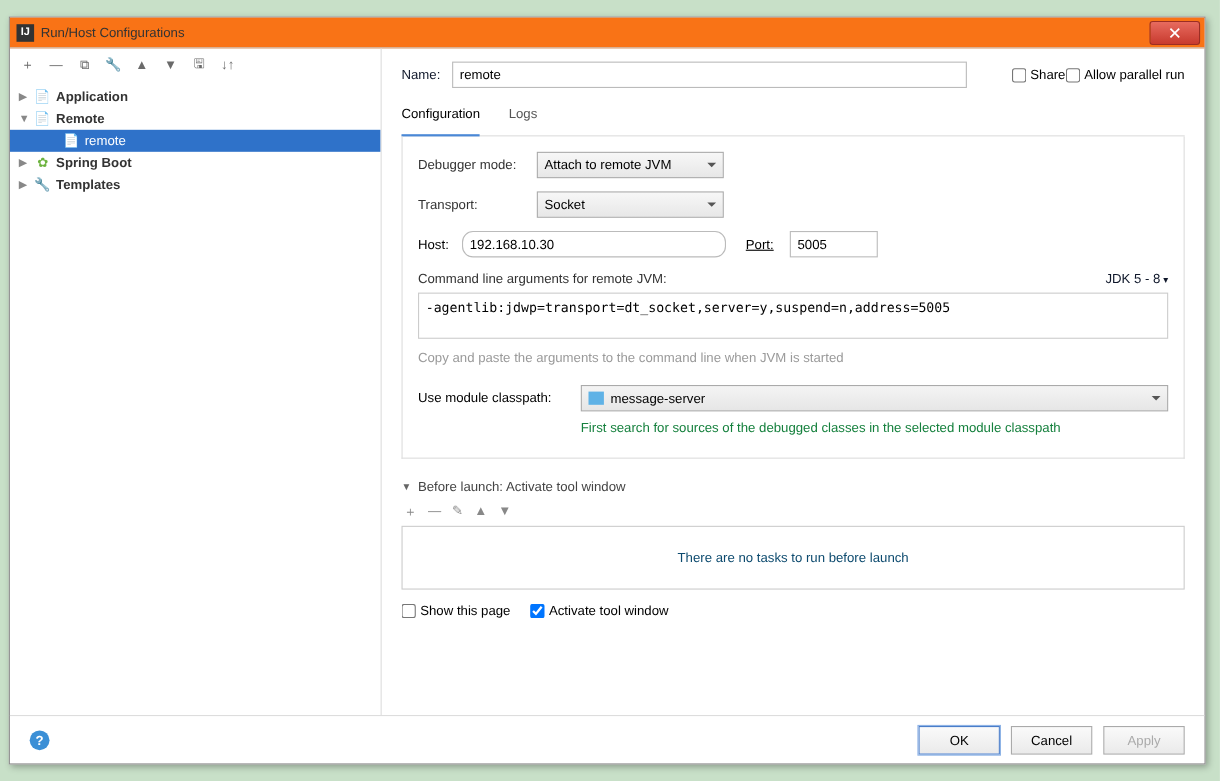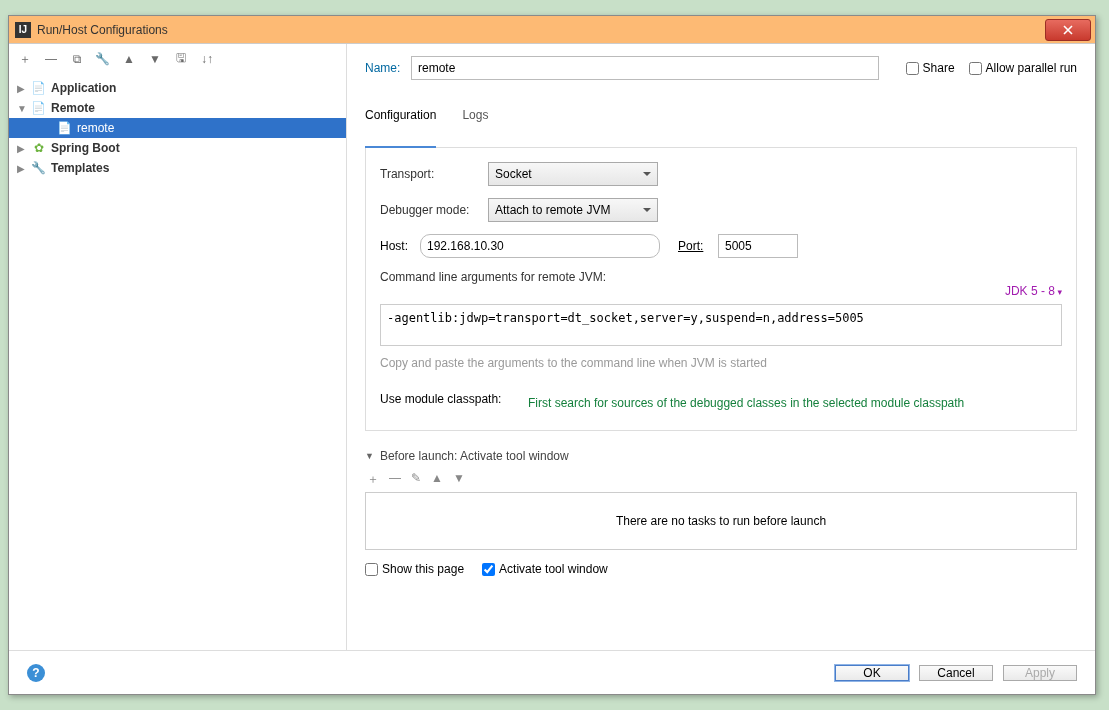--- a/index.html
+++ b/index.html
@@ -1,75 +1,75 @@
 <!DOCTYPE html>
 <html><head>
 <meta charset="utf-8">
 <style>
 * { box-sizing: border-box; margin: 0; padding: 0; font-family: "Segoe UI", Tahoma, sans-serif; font-size: 12px; }
 body { background: #c8e0c8; width: 1109px; height: 710px; overflow: hidden; }
 .dialog { position: absolute; left: 8px; top: 15px; width: 1088px; height: 680px; background: #fff; border: 1px solid #8a8a8a; box-shadow: 2px 2px 6px rgba(0,0,0,0.3); }
-.titlebar { height: 28px; background: #fdba74; border-bottom: 1px solid #ccc; display: flex; align-items: center; padding: 0 0 0 6px; }
+.titlebar { height: 28px; background: #f97316; border-bottom: 1px solid #ccc; display: flex; align-items: center; padding: 0 0 0 6px; }
 .titlebar-icon { width: 16px; height: 16px; background: #333; color: #fff; display: flex; align-items: center; justify-content: center; font-weight: bold; font-size: 10px; margin-right: 6px; }
 .titlebar-title { flex: 1; color: #333; }
 .titlebar-close { width: 46px; height: 22px; background: linear-gradient(#e76b5f,#c83a2e); border: 1px solid #9b2e24; border-radius: 3px; display: flex; align-items: center; justify-content: center; margin-right: 4px; cursor: pointer; }
 .titlebar-close svg { width: 10px; height: 10px; }
 .dialog-body { display: flex; height: 606px; }
 .sidebar { width: 338px; border-right: 1px solid #ddd; display: flex; flex-direction: column; }
 .toolbar { height: 30px; display: flex; align-items: center; gap: 10px; padding: 0 8px; color: #6a6a6a; }
 .toolbar .tb { width: 16px; height: 16px; display: flex; align-items: center; justify-content: center; cursor: pointer; color: #6a6a6a; }
 .tree { flex: 1; overflow: auto; padding-top: 4px; }
 .tree-row { display: flex; align-items: center; height: 20px; padding-left: 8px; cursor: pointer; }
 .tree-row.l2 { padding-left: 48px; }
 .tree-row.selected { background: #2f72c9; color: #fff; }
 .arrow { width: 12px; color: #888; font-size: 10px; margin-right: 2px; }
 .node-icon { width: 16px; height: 14px; margin-right: 4px; display: inline-flex; align-items: center; justify-content: center; }
 .node-label { font-weight: bold; color: #333; }
 .tree-row.selected .node-label { color: #fff; font-weight: normal; }
 .main { flex: 1; padding: 12px 18px 0 18px; display: flex; flex-direction: column; overflow: auto; }
 .row { display: flex; align-items: center; margin-bottom: 10px; }
-.name-label { width: 46px; color: #0369a1; }
+.name-label { width: 46px; color: #0f172a; }
 .name-input { flex: 0 0 468px; height: 24px; border: 1px solid #bbb; padding: 0 6px; }
-.right-checks { margin-left: auto; display: flex; gap: 14px; align-items: flex-end; }
+.right-checks { margin-left: auto; display: flex; align-items: flex-end; }
 .chk { display: flex; align-items: center; gap: 4px; cursor: pointer; }
 .chk input { width: 13px; height: 13px; }
 .tabs { display: flex; gap: 26px; border-bottom: 1px solid #ddd; margin-bottom: 0; }
-.tab { padding: 6px 0 24px 0; cursor: pointer; color: #555; margin-top: 12px; }
+.tab { padding: 6px 0 12px 0; cursor: pointer; color: #555; }
 .tab.active { color: #000; border-bottom: 2px solid #4a88d6; margin-bottom: -1px; }
 .panel { border: 1px solid #ddd; border-top: none; padding: 14px 14px 18px 14px; }
 .frow { display: flex; align-items: center; margin-bottom: 12px; }
 .flabel { width: 108px; color: #333; }
 .select { height: 24px; border: 1px solid #aaa; background: linear-gradient(#f7f7f7,#e7e7e7); padding: 0 20px 0 6px; position: relative; min-width: 170px; display: flex; align-items: center; cursor: pointer; }
 .select::after { content: ""; position: absolute; right: 6px; top: 9px; border: 4px solid transparent; border-top-color: #555; }
 .txt { height: 24px; border: 1px solid #bbb; padding: 0 6px; }
 .host { width: 240px; border-radius: 10px; }
 .port-label { margin-left: 18px; width: 40px; text-decoration: underline; }
 .port { width: 80px; }
-.cmdline-label { margin-bottom: 6px; color: #333; display: flex; flex-direction: column; }
-.jdk-link { margin-left: auto; color: #a21caf; cursor: pointer; }
+.cmdline-label { margin-bottom: 6px; color: #333; display: flex; }
+.jdk-link { margin-left: auto; color: #0f172a; cursor: pointer; }
 .jdk-link::after { content: " ▾"; font-size: 9px; }
 .cmd-box { border: 1px solid #ccc; padding: 6px; font-family: Consolas, monospace; font-size: 12px; height: 42px; background: #fff; }
 .hint { color: #9a9a9a; margin-top: 10px; }
 .module-row { margin-top: 18px; display: flex; align-items: flex-start; }
 .module-label { width: 148px; padding-top: 4px; }
 .module-select { flex: 1; }
 .module-select .select { width: 100%; min-width: 0; background: linear-gradient(#f4f4f4,#e6e6e6); }
 .module-icon { width: 14px; height: 12px; background: #5fb2e6; margin-right: 6px; display: inline-block; }
 .module-hint { color: #15803d; margin-top: 6px; line-height: 1.5; }
 .before-launch { margin-top: 18px; }
 .bl-head { display: flex; align-items: center; gap: 6px; cursor: pointer; color: #444; }
 .bl-head .tri { font-size: 9px; color: #666; }
 .bl-toolbar { display: flex; gap: 10px; color: #888; margin: 8px 0 0 2px; }
 .bl-toolbar span { cursor: pointer; }
-.bl-box { border: 1px solid #ccc; height: 58px; display: flex; align-items: center; justify-content: center; color: #000000; margin-top: 4px; }
+.bl-box { border: 1px solid #ccc; height: 58px; display: flex; align-items: center; justify-content: center; color: #0c4a6e; margin-top: 4px; }
 .launch-checks { margin-top: 12px; display: flex; gap: 18px; }
 .footer { border-top: 1px solid #ddd; height: 44px; display: flex; align-items: center; padding: 0 18px; }
 .help-icon { width: 18px; height: 18px; border-radius: 50%; background: #3b8fd6; color: #fff; display: flex; align-items: center; justify-content: center; font-weight: bold; cursor: pointer; }
 .footer-btns { margin-left: auto; display: flex; gap: 10px; }
-.btn { min-width: 74px; height: 16px; border: 1px solid #aaa; background: linear-gradient(#fafafa,#eaeaea); cursor: pointer; }
+.btn { min-width: 74px; height: 26px; border: 1px solid #aaa; background: linear-gradient(#fafafa,#eaeaea); cursor: pointer; }
 .btn.primary { border: 1px solid #4a7dc9; outline: 1px solid #8fb4e6; }
 .btn.disabled { color: #aaa; cursor: default; }
 </style>
 </head>
 <body>
 
 <div class="dialog">
   <div class="titlebar">
     <div class="titlebar-icon">IJ</div>
     <div class="titlebar-title">Run/Host Configurations</div>
@@ -136,47 +136,51 @@
         </div>
       </div>
 
       <div class="tabs">
         <div class="tab active">Configuration</div>
         <div class="tab">Logs</div>
       </div>
 
       <div class="panel">
         <div class="frow">
+          <span class="flabel">Debugger mode:</span>
+          <div class="select">
+              <span>Attach to remote JVM</span>
+            </div>
+        </div>
+        <div class="frow">
           <span class="flabel">Transport:</span>
           <div class="select">
               <span>Socket</span>
-            </div>
-        </div>
-        <div class="frow">
-          <span class="flabel">Debugger mode:</span>
-          <div class="select">
-              <span>Attach to remote JVM</span>
             </div>
         </div>
         <div class="frow">
           <span style="width:40px">Host:</span>
           <input class="txt host" value="192.168.10.30" style="">
           <span class="port-label">Port:</span>
           <input class="txt port" value="5005" style="">
         </div>
         <div class="cmdline-label">
           <span>Command line arguments for remote JVM:</span>
           <span class="jdk-link">JDK 5 - 8</span>
         </div>
         <div class="cmd-box">-agentlib:jdwp=transport=dt_socket,server=y,suspend=n,address=5005</div>
         <div class="hint">Copy and paste the arguments to the command line when JVM is started</div>
 
         <div class="module-row">
           <span class="module-label">Use module classpath:</span>
           <div class="module-select">
+            <div class="select">
+              <span class="module-icon"></span>
+              <span>message-server</span>
+            </div>
             <div class="module-hint">First search for sources of the debugged classes in the selected module classpath</div>
           </div>
         </div>
       </div>
 
       <div class="before-launch">
         <div class="bl-head">
           <span class="tri">▼</span>
           <span>Before launch: Activate tool window</span>
         </div>

